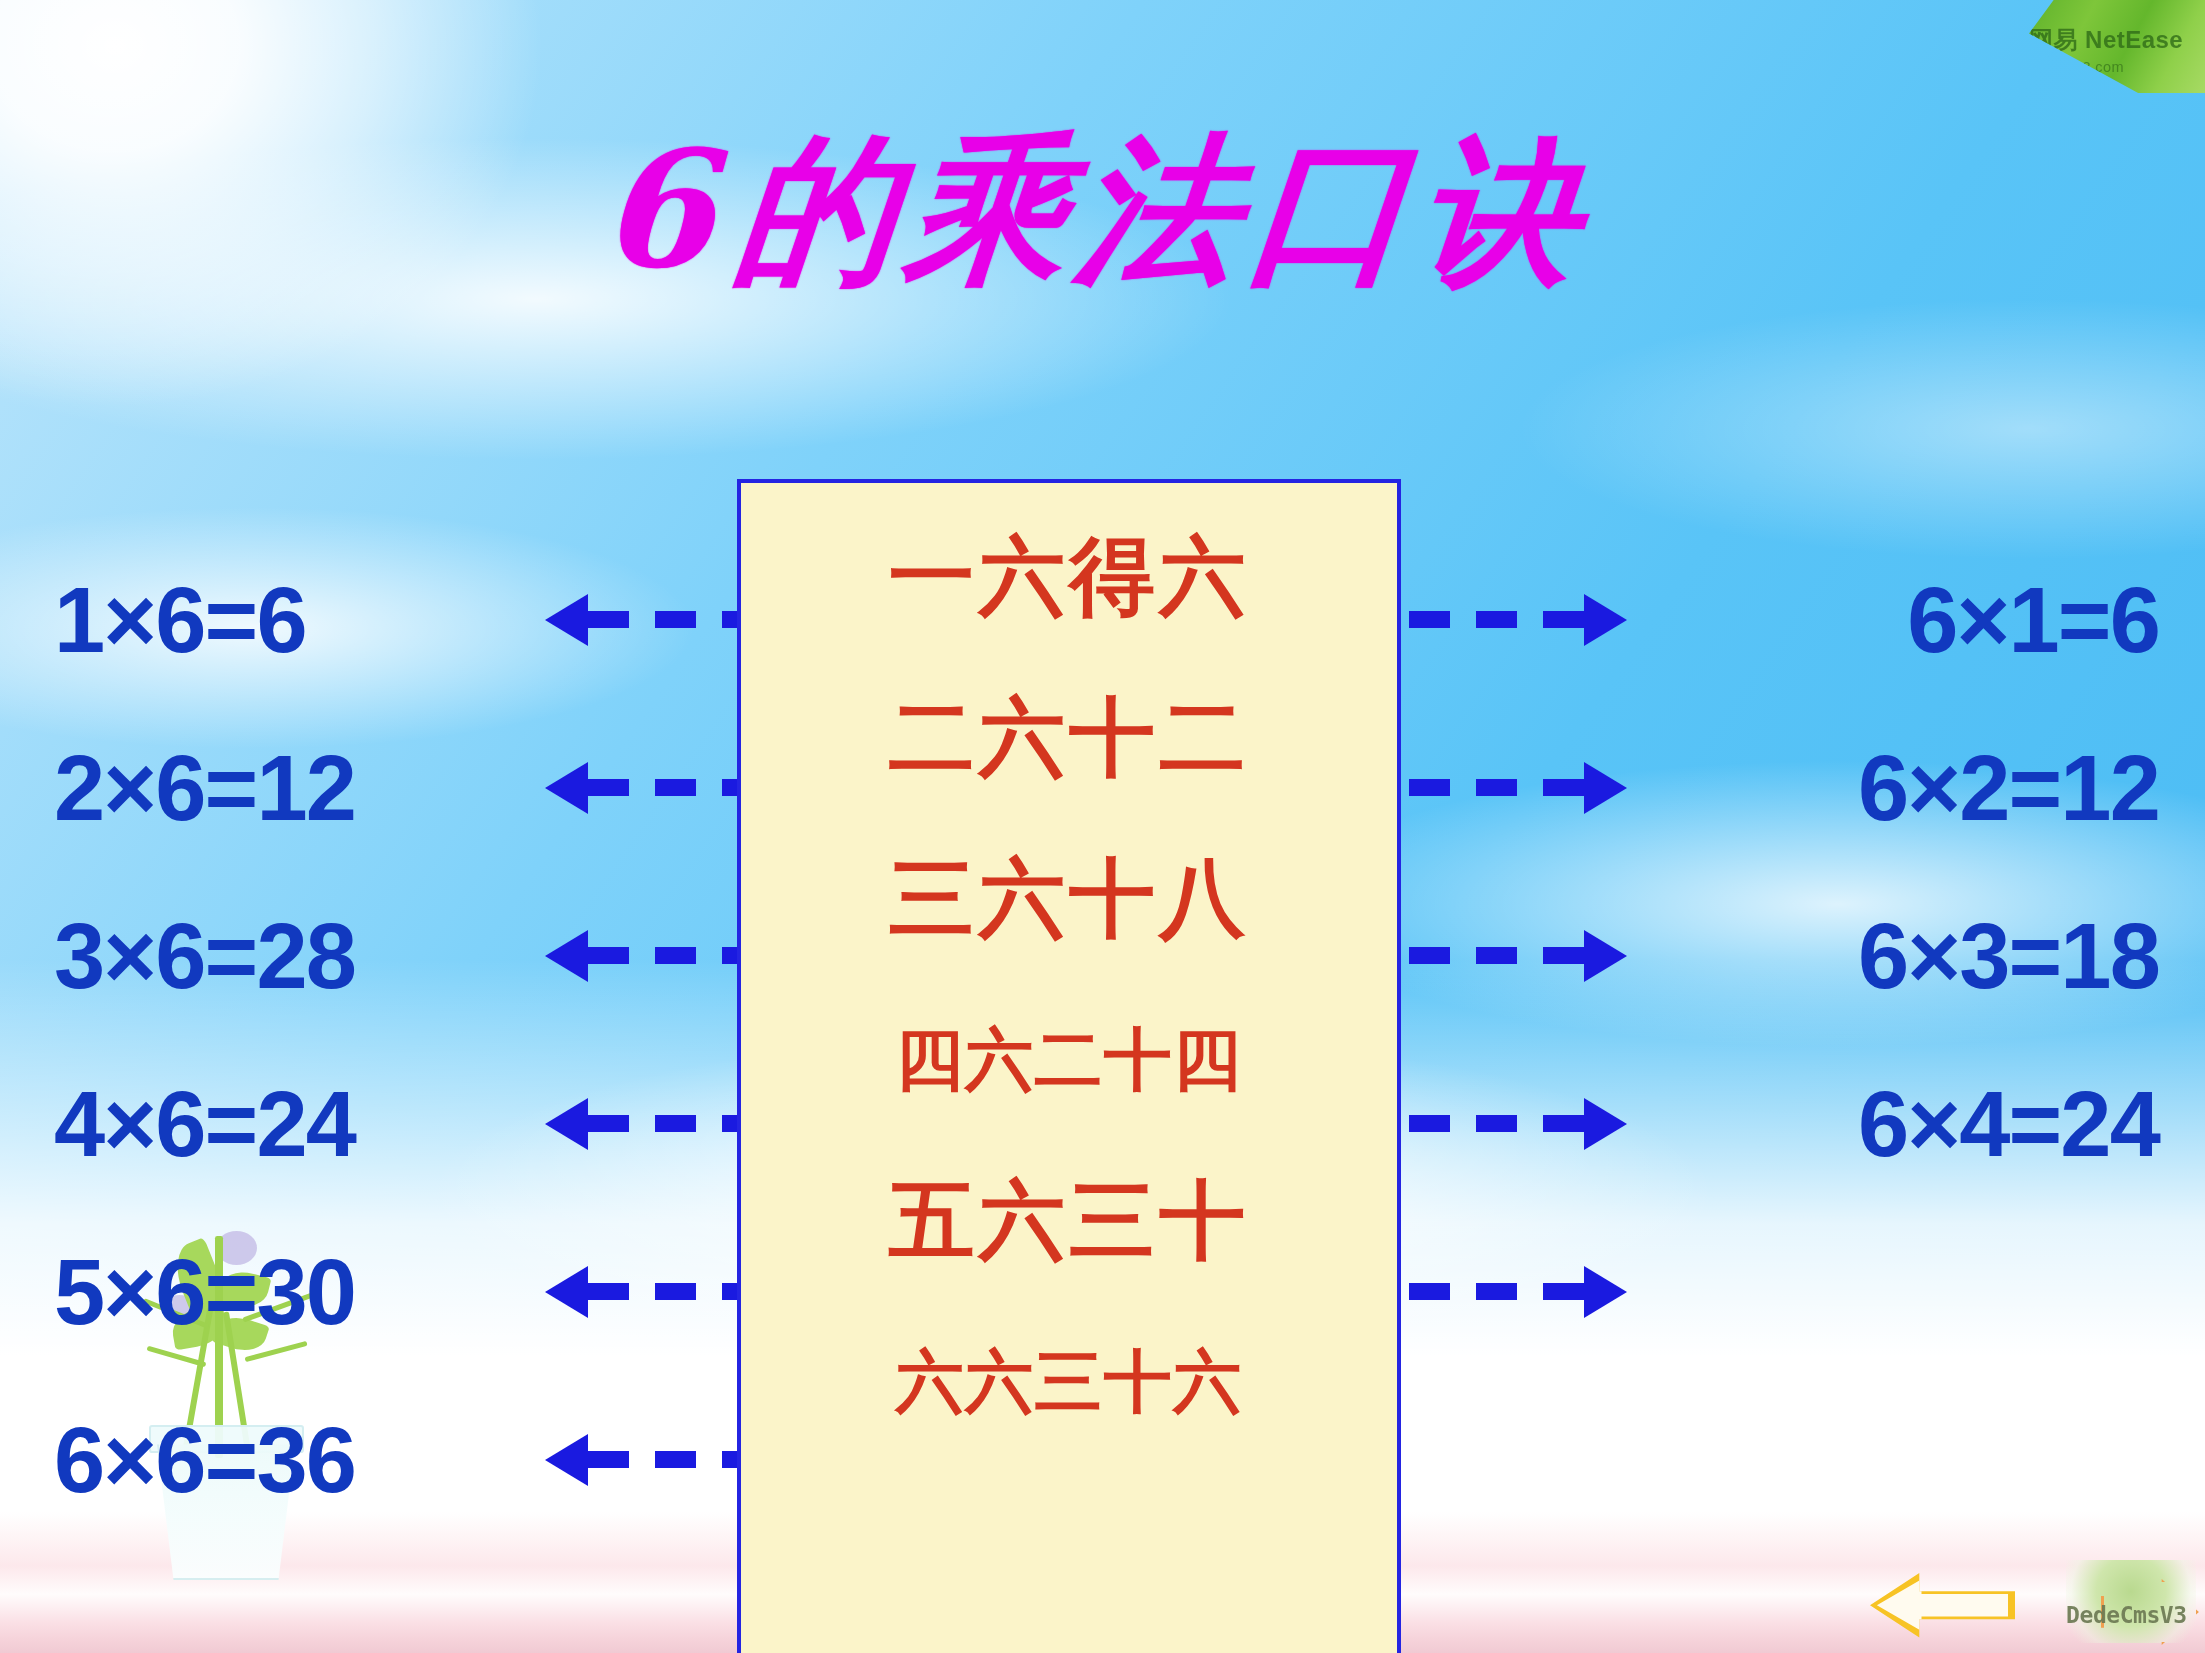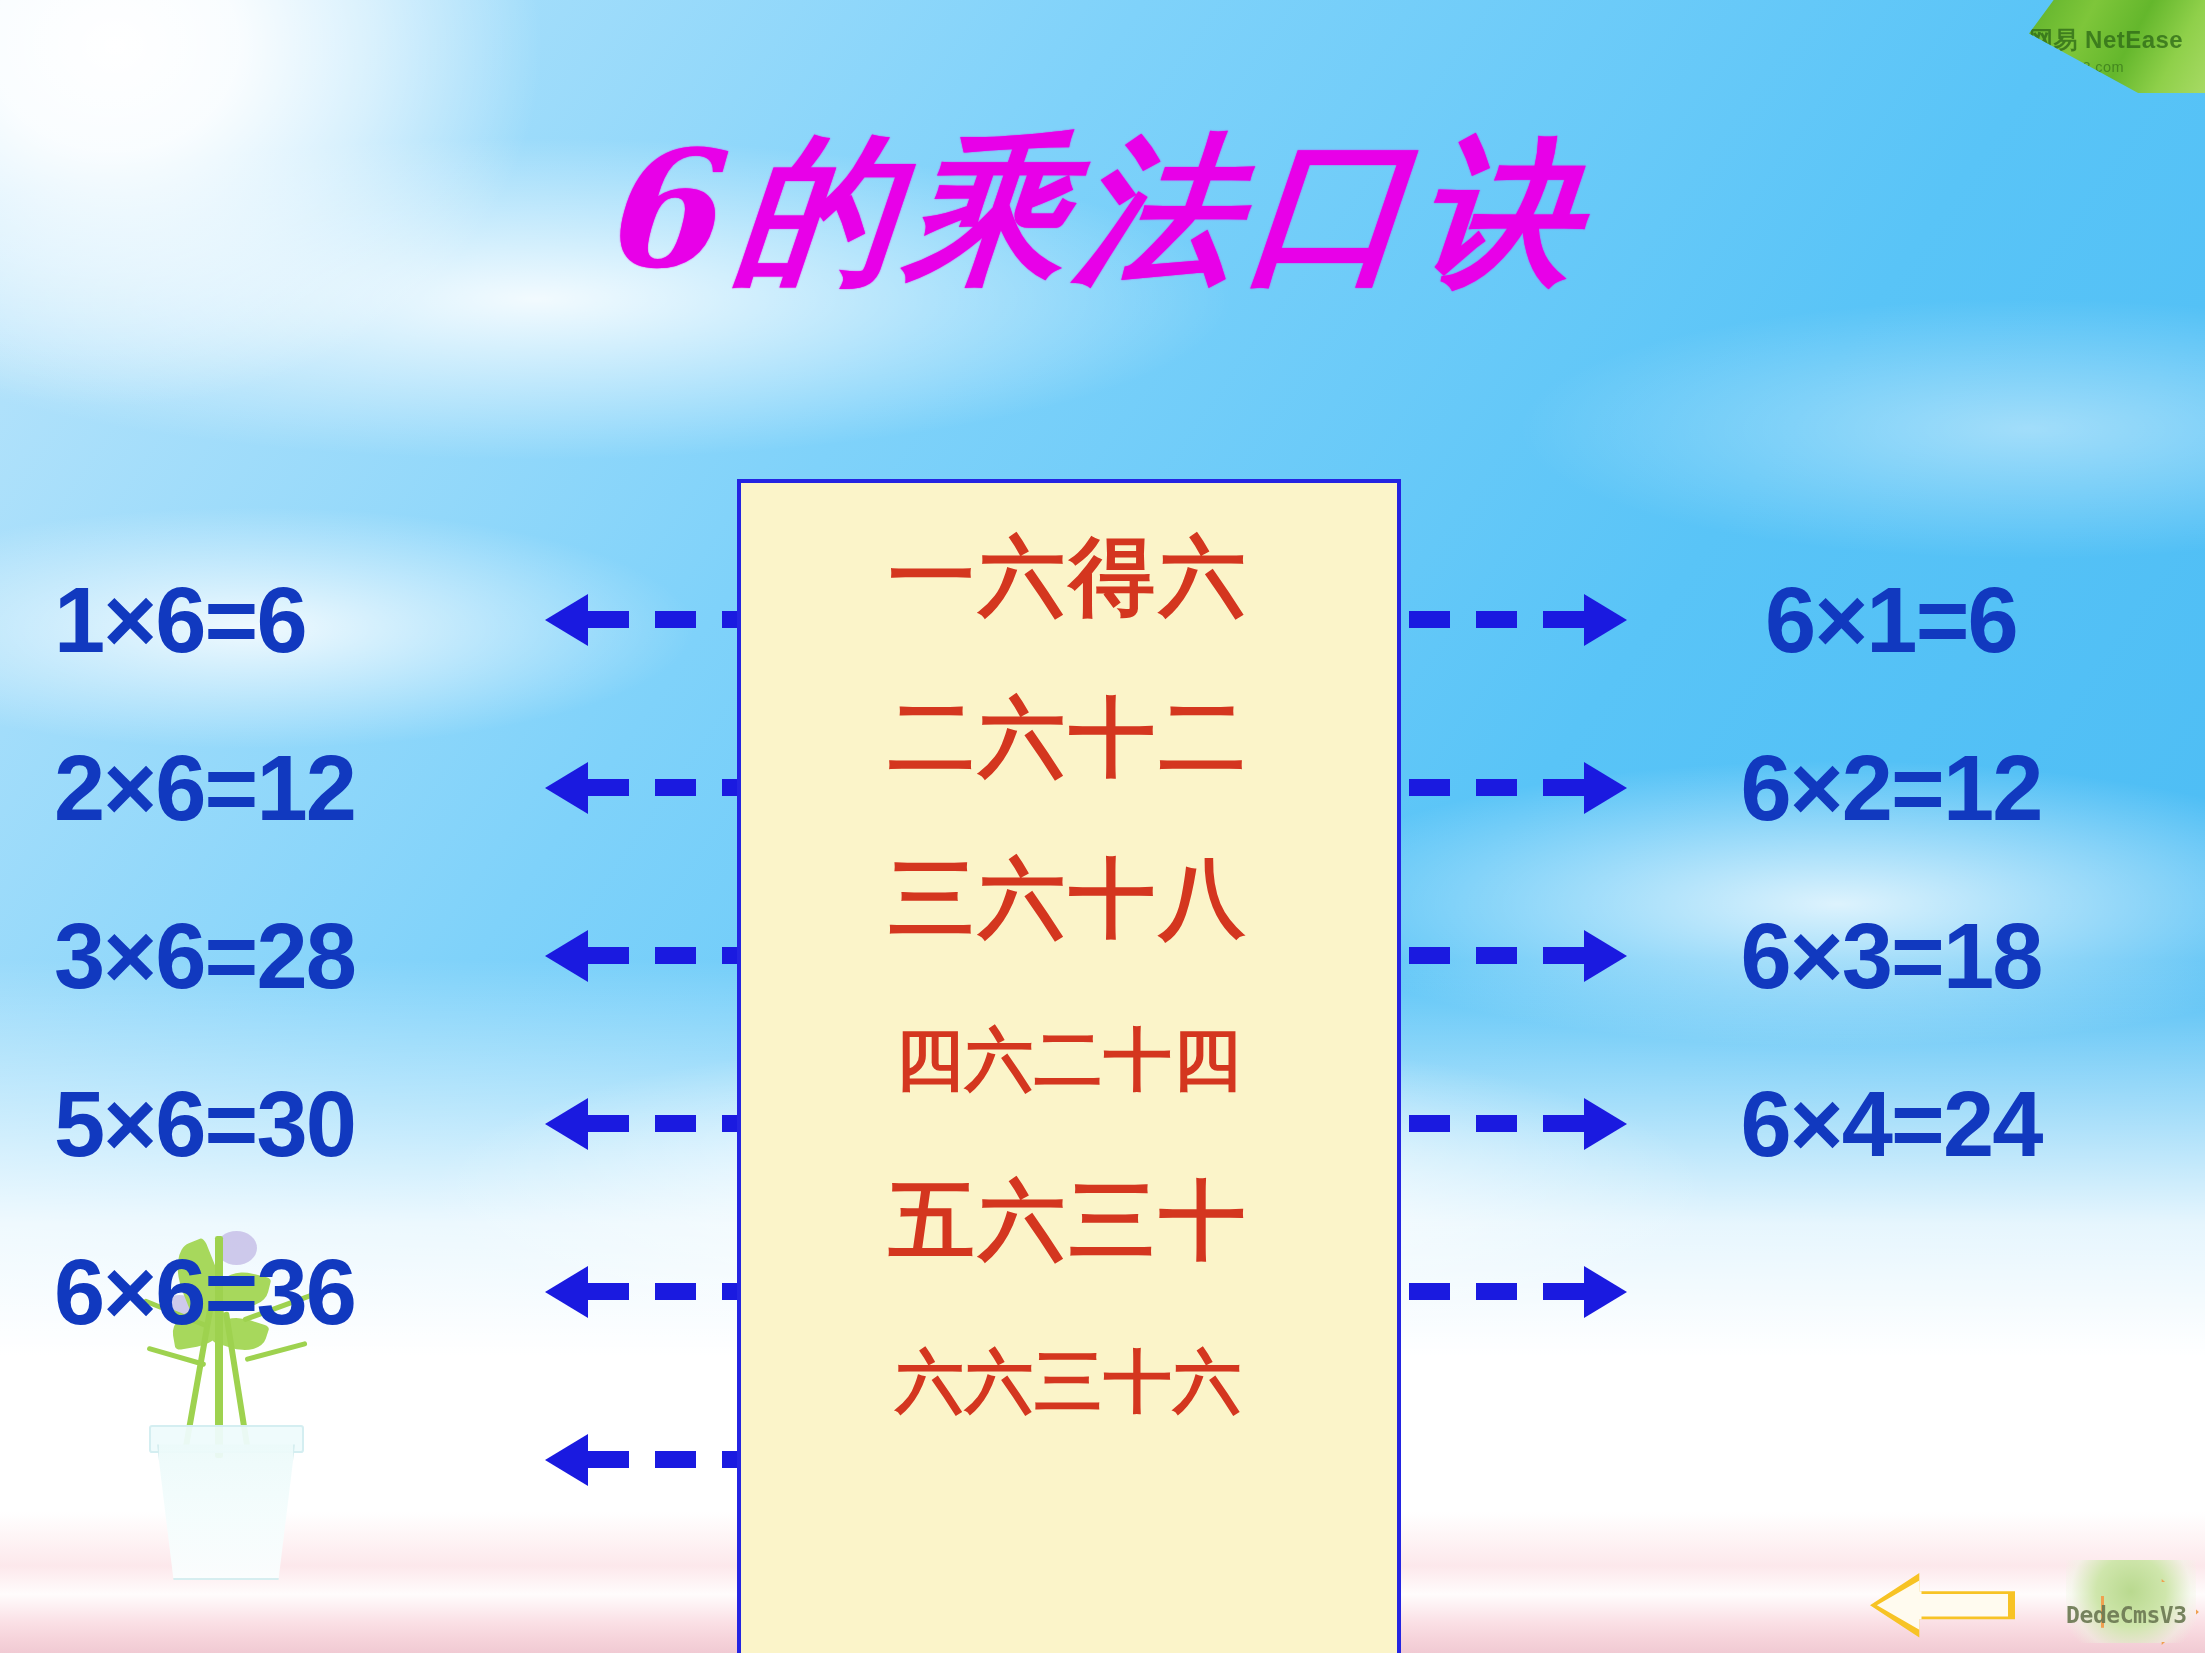--- a/index.html
+++ b/index.html
@@ -66,21 +66,21 @@
     font-size:92px;
     font-weight:bold;
     color:#1139bf;
     letter-spacing:-.02em;
     line-height:1;
   }
   .eqcol .eqrow{height:168px;display:flex;align-items:center;white-space:nowrap;}
   #left-col{left:54px;width:490px;}
   #left-col .eqrow{justify-content:flex-start;}
   #right-col{left:1623px;width:536px;}
-  #right-col .eqrow{justify-content:center;}
+  #right-col .eqrow{justify-content:flex-end;}
 
   
   .arrowlayer{position:absolute;top:536px;}
   .arrowrow{height:168px;display:flex;align-items:center;}
   #left-arrows{left:545px;width:191px;}
   #right-arrows{left:1409px;width:214px;}
 
   .dash-arrow{position:relative;display:flex;align-items:center;height:18.4px;width:100%;}
   .dash{flex:0 0 auto;height:17px;background:#1a1ae0;}
   .dashgap{flex:0 0 auto;}
@@ -209,20 +209,23 @@
     <div class="eqrow">
         <span>1×6=6</span>
       </div>
     <div class="eqrow">
         <span>2×6=12</span>
       </div>
     <div class="eqrow">
         <span>3×6=28</span>
       </div>
     <div class="eqrow">
+        <span>4×6=24</span>
+      </div>
+    <div class="eqrow">
         <span>5×6=30</span>
       </div>
     <div class="eqrow">
         <span>6×6=36</span>
       </div>
   </div>
 
   <div id="left-arrows" class="arrowlayer">
     <div class="arrowrow">
         <div class="dash-arrow">

